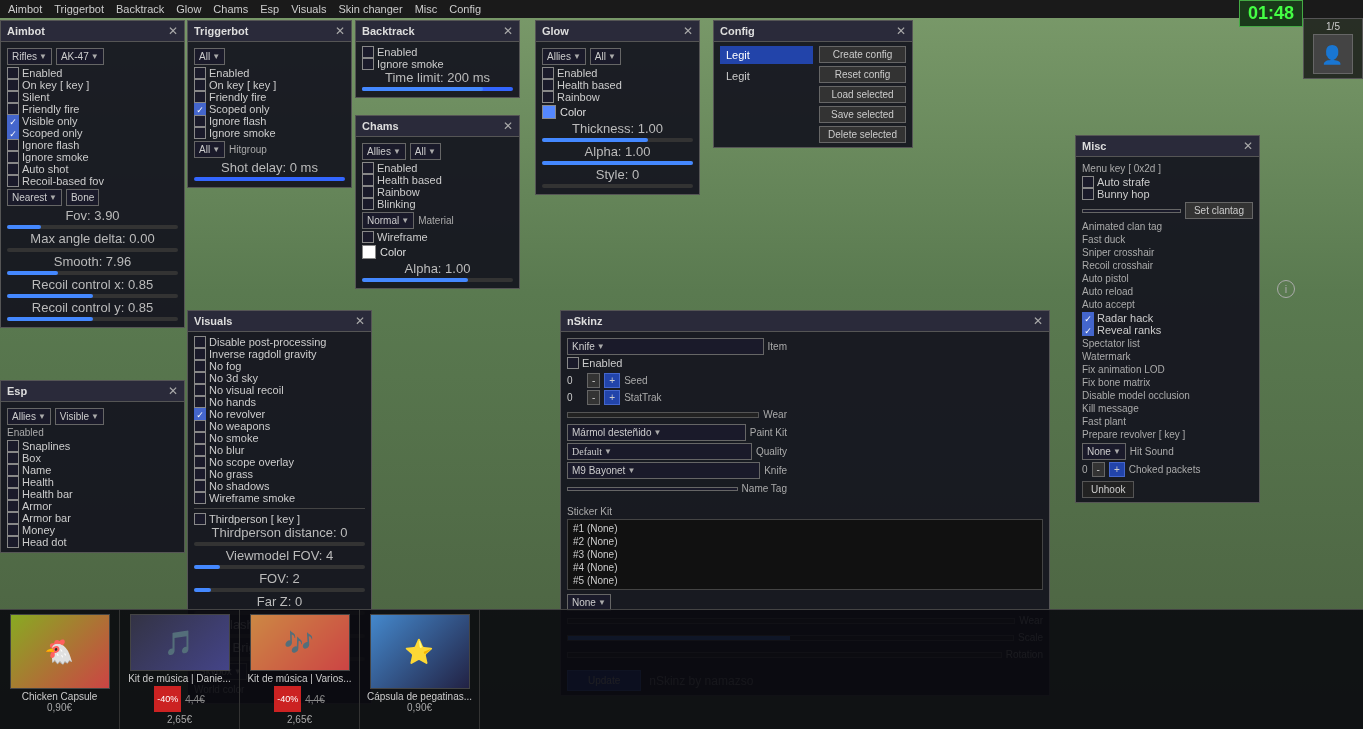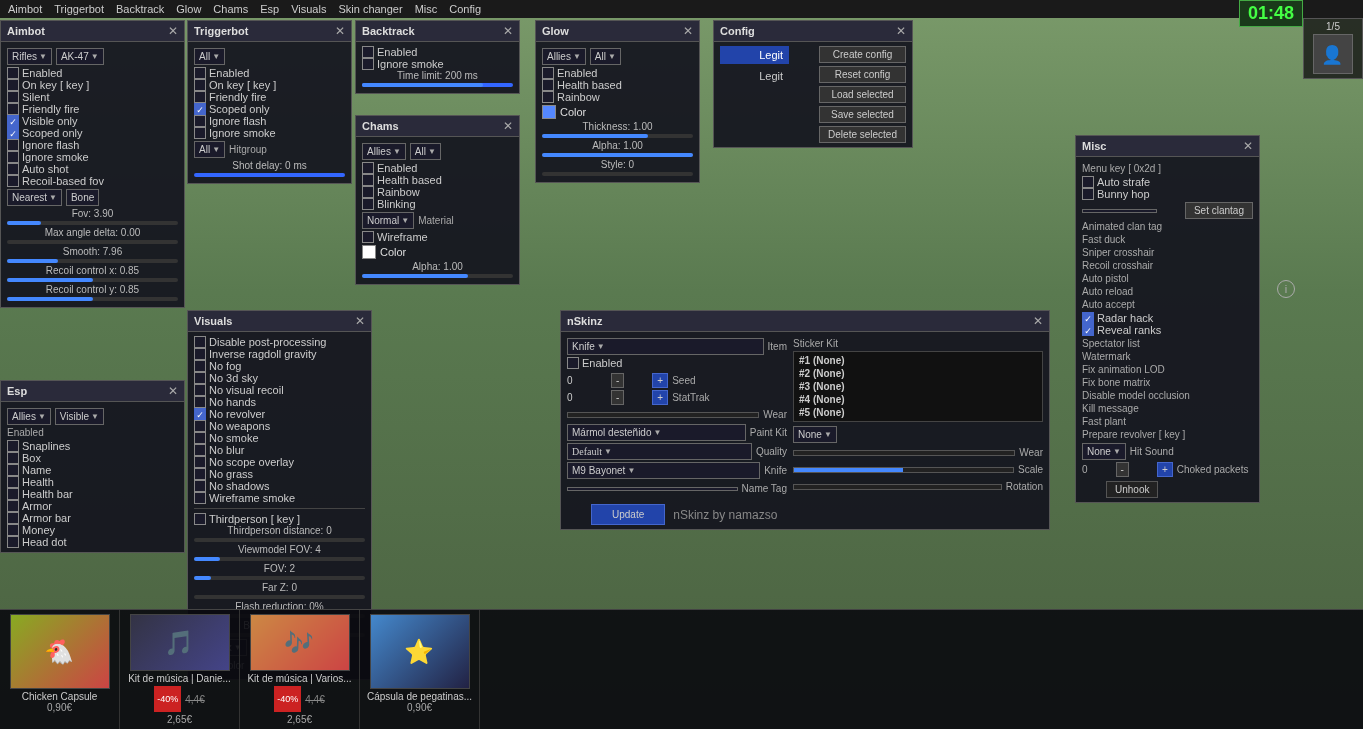--- a/index.html
+++ b/index.html
@@ -119,32 +119,31 @@
       position: relative;
       flex: 1;
     }
     .slider-fill {
       height: 100%;
       background: #4488ff;
       border-radius: 2px;
     }
     .slider-label {
       color: #bbb;
-      font-size: 10px;
+      font-size: 13px;
       text-align: center;
     }
 
     .btn {
       background: #333;
       border: 1px solid #666;
       color: #ccc;
       padding: 2px 8px;
       font-size: 10px;
       cursor: pointer;
-      margin-left: 24px;
     }
     .btn-blue {
       background: #2244aa;
       border-color: #4466cc;
     }
 
     .section-label {
       color: #aaa;
       font-size: 10px;
       margin: 2px 0;
@@ -606,21 +605,21 @@
     </div>
   </div>
 </div>
 
 <div class="panel" id="config">
   <div class="panel-header">
     <span class="panel-title">Config</span>
     <span class="panel-close">✕</span>
   </div>
   <div class="panel-content" style="display:flex;gap:6px;">
-    <div style="flex:1;text-align:right;">
+    <div style="flex:1;">
       <div style="background:#2244aa;padding:3px 6px;color:#fff;margin-bottom:3px;">Legit</div>
       <div style="padding:3px 6px;color:#ccc;">Legit</div>
     </div>
     <div style="display:flex;flex-direction:column;gap:3px;">
       <button class="btn">Create config</button>
       <button class="btn">Reset config</button>
       <button class="btn">Load selected</button>
       <button class="btn">Save selected</button>
       <button class="btn">Delete selected</button>
     </div>
@@ -853,21 +852,21 @@
       </div>
     </div>
   </div>
 </div>
 
 <div class="panel" id="nskinz">
   <div class="panel-header">
     <span class="panel-title">nSkinz</span>
     <span class="panel-close">✕</span>
   </div>
-  <div class="panel-content" style="display:flex;gap:6px;">
+  <div class="panel-content" style="display:flex;gap:6px;flex-direction:column;">
 
     <div style="width:220px;">
       <div class="row">
         <div class="dropdown" style="flex:1;">
           <span>Knife</span>
             <span class="dropdown-arrow">▼</span>
         </div>
         <span class="section-label">Item</span>
       </div>
       <div class="checkbox-label">
@@ -914,21 +913,21 @@
         <span class="section-label">Knife</span>
       </div>
       <div class="row">
         <div class="text-input" style="flex:1;"></div>
         <span class="section-label">Name Tag</span>
       </div>
     </div>
 
     <div style="flex:1;">
       <div class="section-label">Sticker Kit</div>
-      <div style="background:#111;border:1px solid #444;padding:2px;font-weight:bold;">
+      <div style="background:#111;border:1px solid #444;padding:2px;">
         <div style="color:#ccc;font-size:10px;padding:1px 3px;">#1 (None)</div>
         <div style="color:#ccc;font-size:10px;padding:1px 3px;">#2 (None)</div>
         <div style="color:#ccc;font-size:10px;padding:1px 3px;">#3 (None)</div>
         <div style="color:#ccc;font-size:10px;padding:1px 3px;">#4 (None)</div>
         <div style="color:#ccc;font-size:10px;padding:1px 3px;">#5 (None)</div>
       </div>
       <div class="row" style="margin-top:4px;">
         <div class="dropdown">
           <span>None</span>
             <span class="dropdown-arrow">▼</span>

